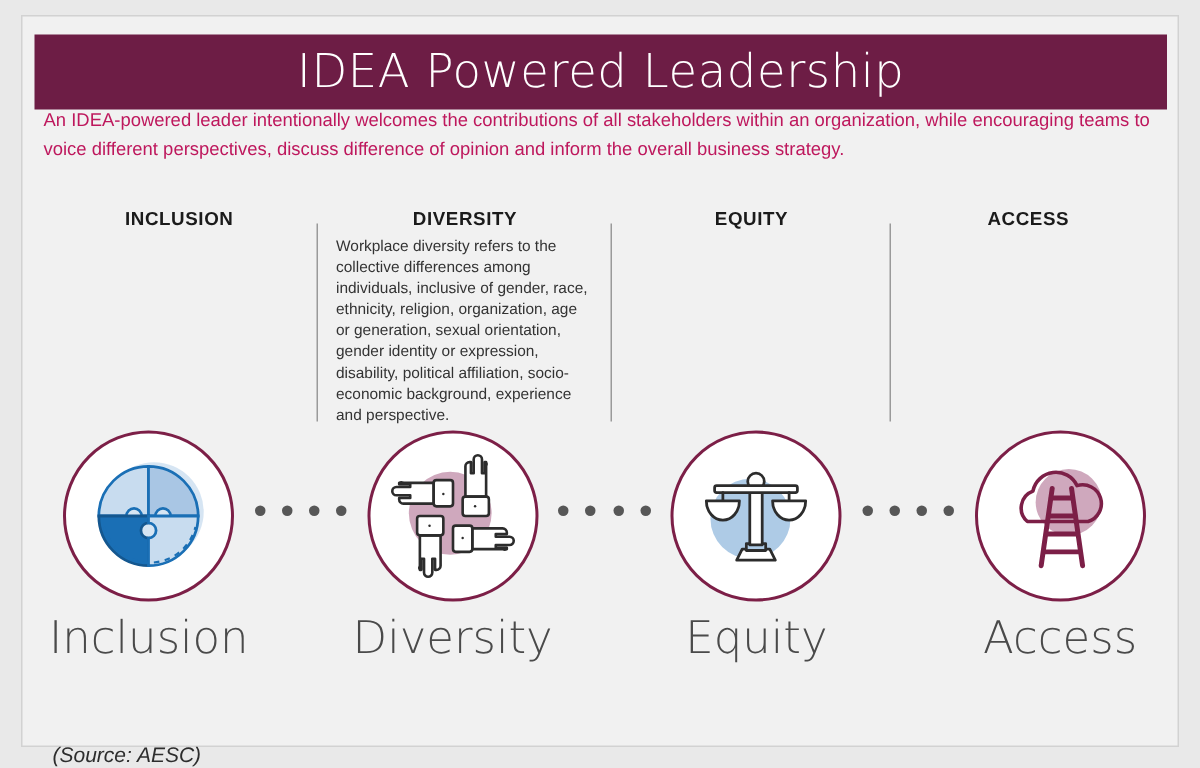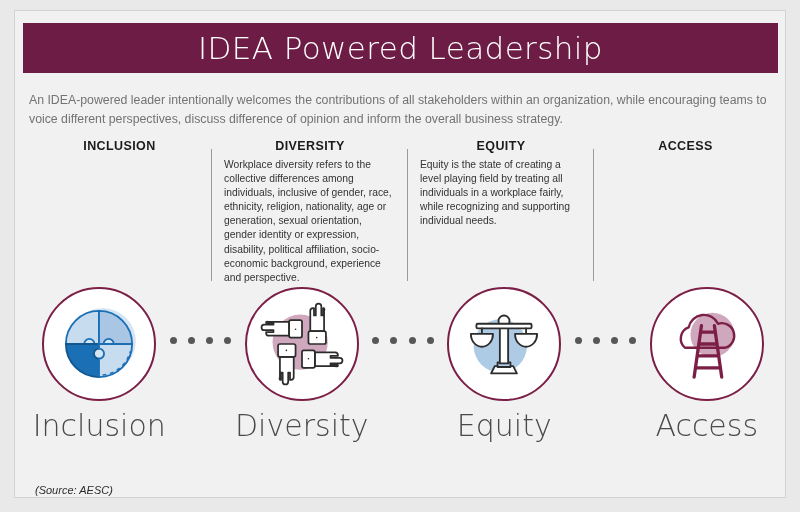--- a/index.html
+++ b/index.html
@@ -53,25 +53,25 @@
     font-family: "DejaVu Sans", sans-serif;
     font-stretch: condensed;
     white-space: nowrap;
     line-height: 1;
   }
 
   
   .intro {
     position: absolute;
     left: 14px;
-    top: 80px;
+    top: 60px;
     width: 748px;
     font-size: 12.3px;
     line-height: 19px;
-    color: #737373;
+    color: #be185d;
   }
 
   
   .cols {
     position: absolute;
     left: 12px;
     top: 128px;
     width: 750px;
     display: flex;
   }
@@ -162,22 +162,22 @@
     width: 7px;
     height: 7px;
     border-radius: 50%;
     background: #575757;
   }
 
   
   .source {
     position: absolute;
     left: 20px;
-    top: 473px;
-    font-size: 11px;
+    top: 484px;
+    font-size: 14px;
     font-style: italic;
     color: #2d2d2d;
   }
 
   svg { display: block; }
 </style>
 </head>
 <body>
 
 <div id="page">
@@ -191,27 +191,26 @@
 
     <div class="cols">
 
       <div class="col">
         <div class="col-title">INCLUSION</div>
         <div class="divider"></div>
       </div>
 
       <div class="col">
         <div class="col-title">DIVERSITY</div>
-        <div class="col-body">Workplace diversity refers to the collective differences among individuals, inclusive of gender, race, ethnicity, religion, nationality, age or generation, sexual orientation, gender identity or expression, disability, political affiliation, socio-economic background, experience and perspective.</div>
+        <div class="col-body">Workplace diversity refers to the collective differences among individuals, inclusive of gender, race, ethnicity, religion, organization, age or generation, sexual orientation, gender identity or expression, disability, political affiliation, socio-economic background, experience and perspective.</div>
         <div class="divider"></div>
       </div>
 
       <div class="col">
         <div class="col-title">EQUITY</div>
-        <div class="col-body">Equity is the state of creating a level playing field by treating all individuals in a workplace fairly, while recognizing and supporting individual needs.</div>
         <div class="divider"></div>
       </div>
 
       <div class="col">
         <div class="col-title">ACCESS</div>
 
       </div>
 
     </div>
 

